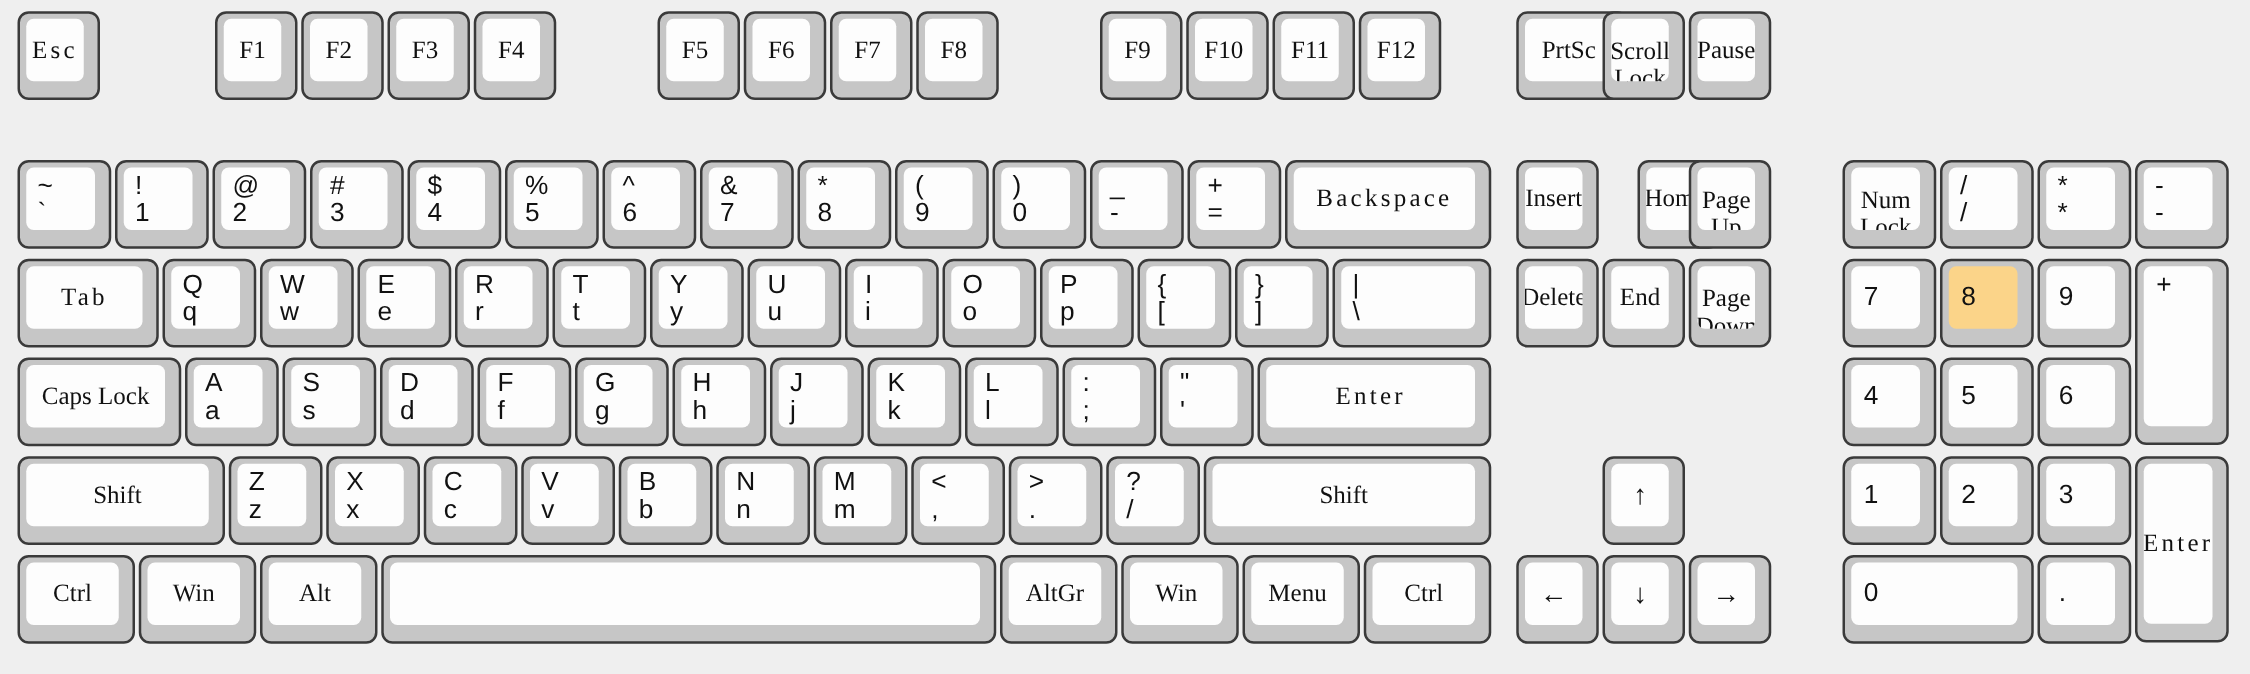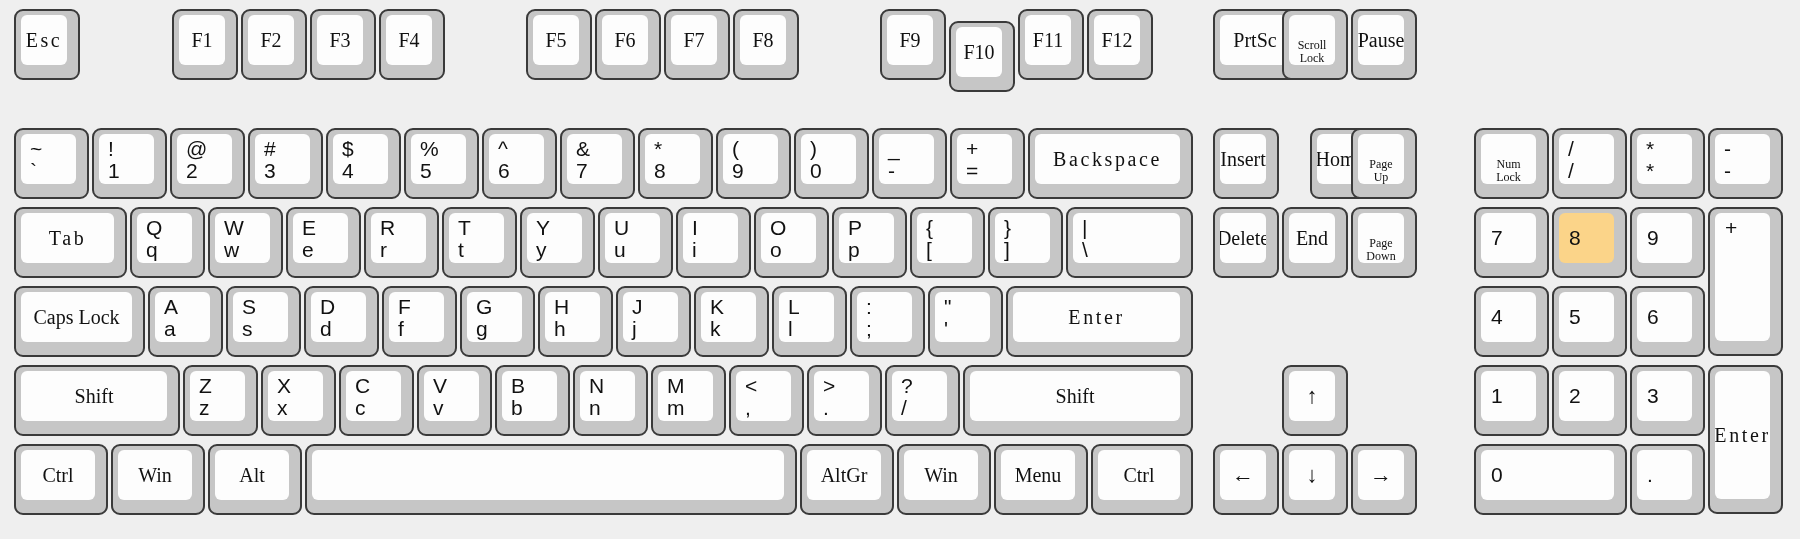--- a/index.html
+++ b/index.html
@@ -64,21 +64,21 @@
     text-align: center;
     font-family: Liberation Serif, serif;
   }
   .cap.center .lbl {
     font-size: 20px;
   }
   .cap.center.spaced .lbl {
     letter-spacing: 2.6px;
   }
   .cap.center.two-line .lbl {
-    font-size: 12px;
+    font-size: 20px;
     line-height: 1.12;
     text-align: center;
     margin-top: 24px;
   }
 
   
   .cap.dual {
     flex-direction: column;
     justify-content: space-between;
     align-items: flex-start;
@@ -159,21 +159,21 @@
     <div class="key" style="left: 733px; top: 9px; width: 66px; height: 71px;">
       <div class="cap center">
         <span class="lbl">F8</span>
       </div>
     </div>
     <div class="key" style="left: 880px; top: 9px; width: 66px; height: 71px;">
       <div class="cap center">
         <span class="lbl">F9</span>
       </div>
     </div>
-    <div class="key" style="left: 949px; top: 21px; width: 66px; height: 71px;">
+    <div class="key" style="left: 949px; top: 9px; width: 66px; height: 71px;">
       <div class="cap center">
         <span class="lbl">F10</span>
       </div>
     </div>
     <div class="key" style="left: 1018px; top: 9px; width: 66px; height: 71px; padding-left: 40px;">
       <div class="cap center">
         <span class="lbl">F11</span>
       </div>
     </div>
     <div class="key" style="left: 1087px; top: 9px; width: 66px; height: 71px;">

